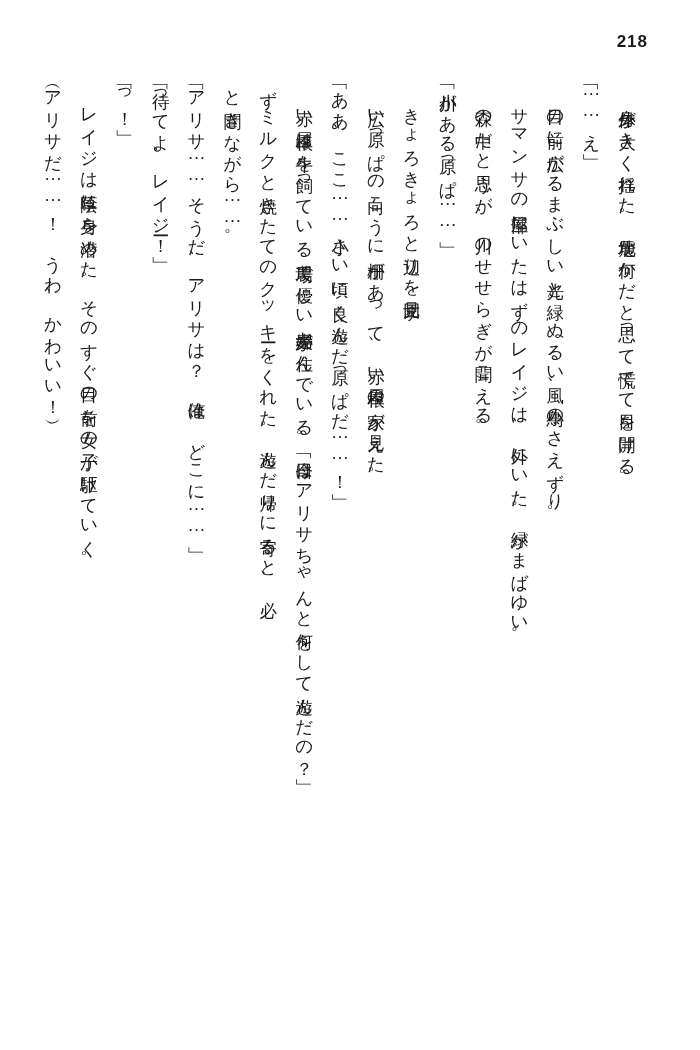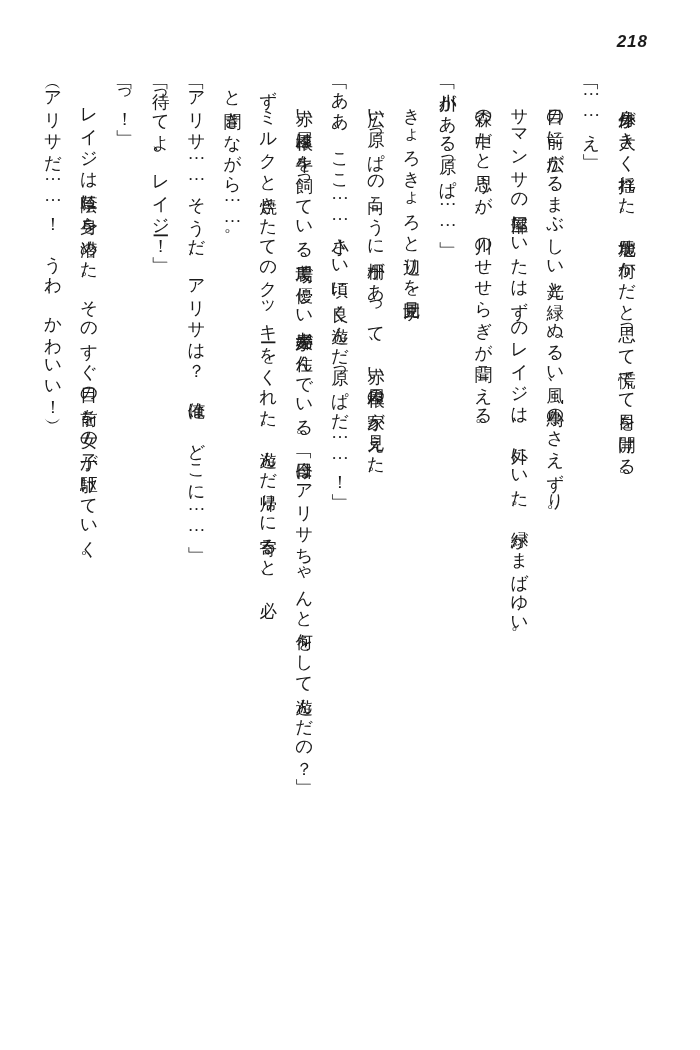--- a/index.html
+++ b/index.html
@@ -27,21 +27,20 @@
 
   .page-number {
     position: absolute;
     top: 32px;
     right: 52px;
     font-family: "Liberation Sans", "DejaVu Sans", sans-serif;
     font-size: 17px;
     font-weight: bold;
     letter-spacing: 1px;
     color: #1a1a1a;
-    font-style: italic;
   }
 
   
   .body-text {
     position: absolute;
     top: 78px;
     right: 56px;
     height: 830px;
     width: 580px;
     writing-mode: vertical-rl;

